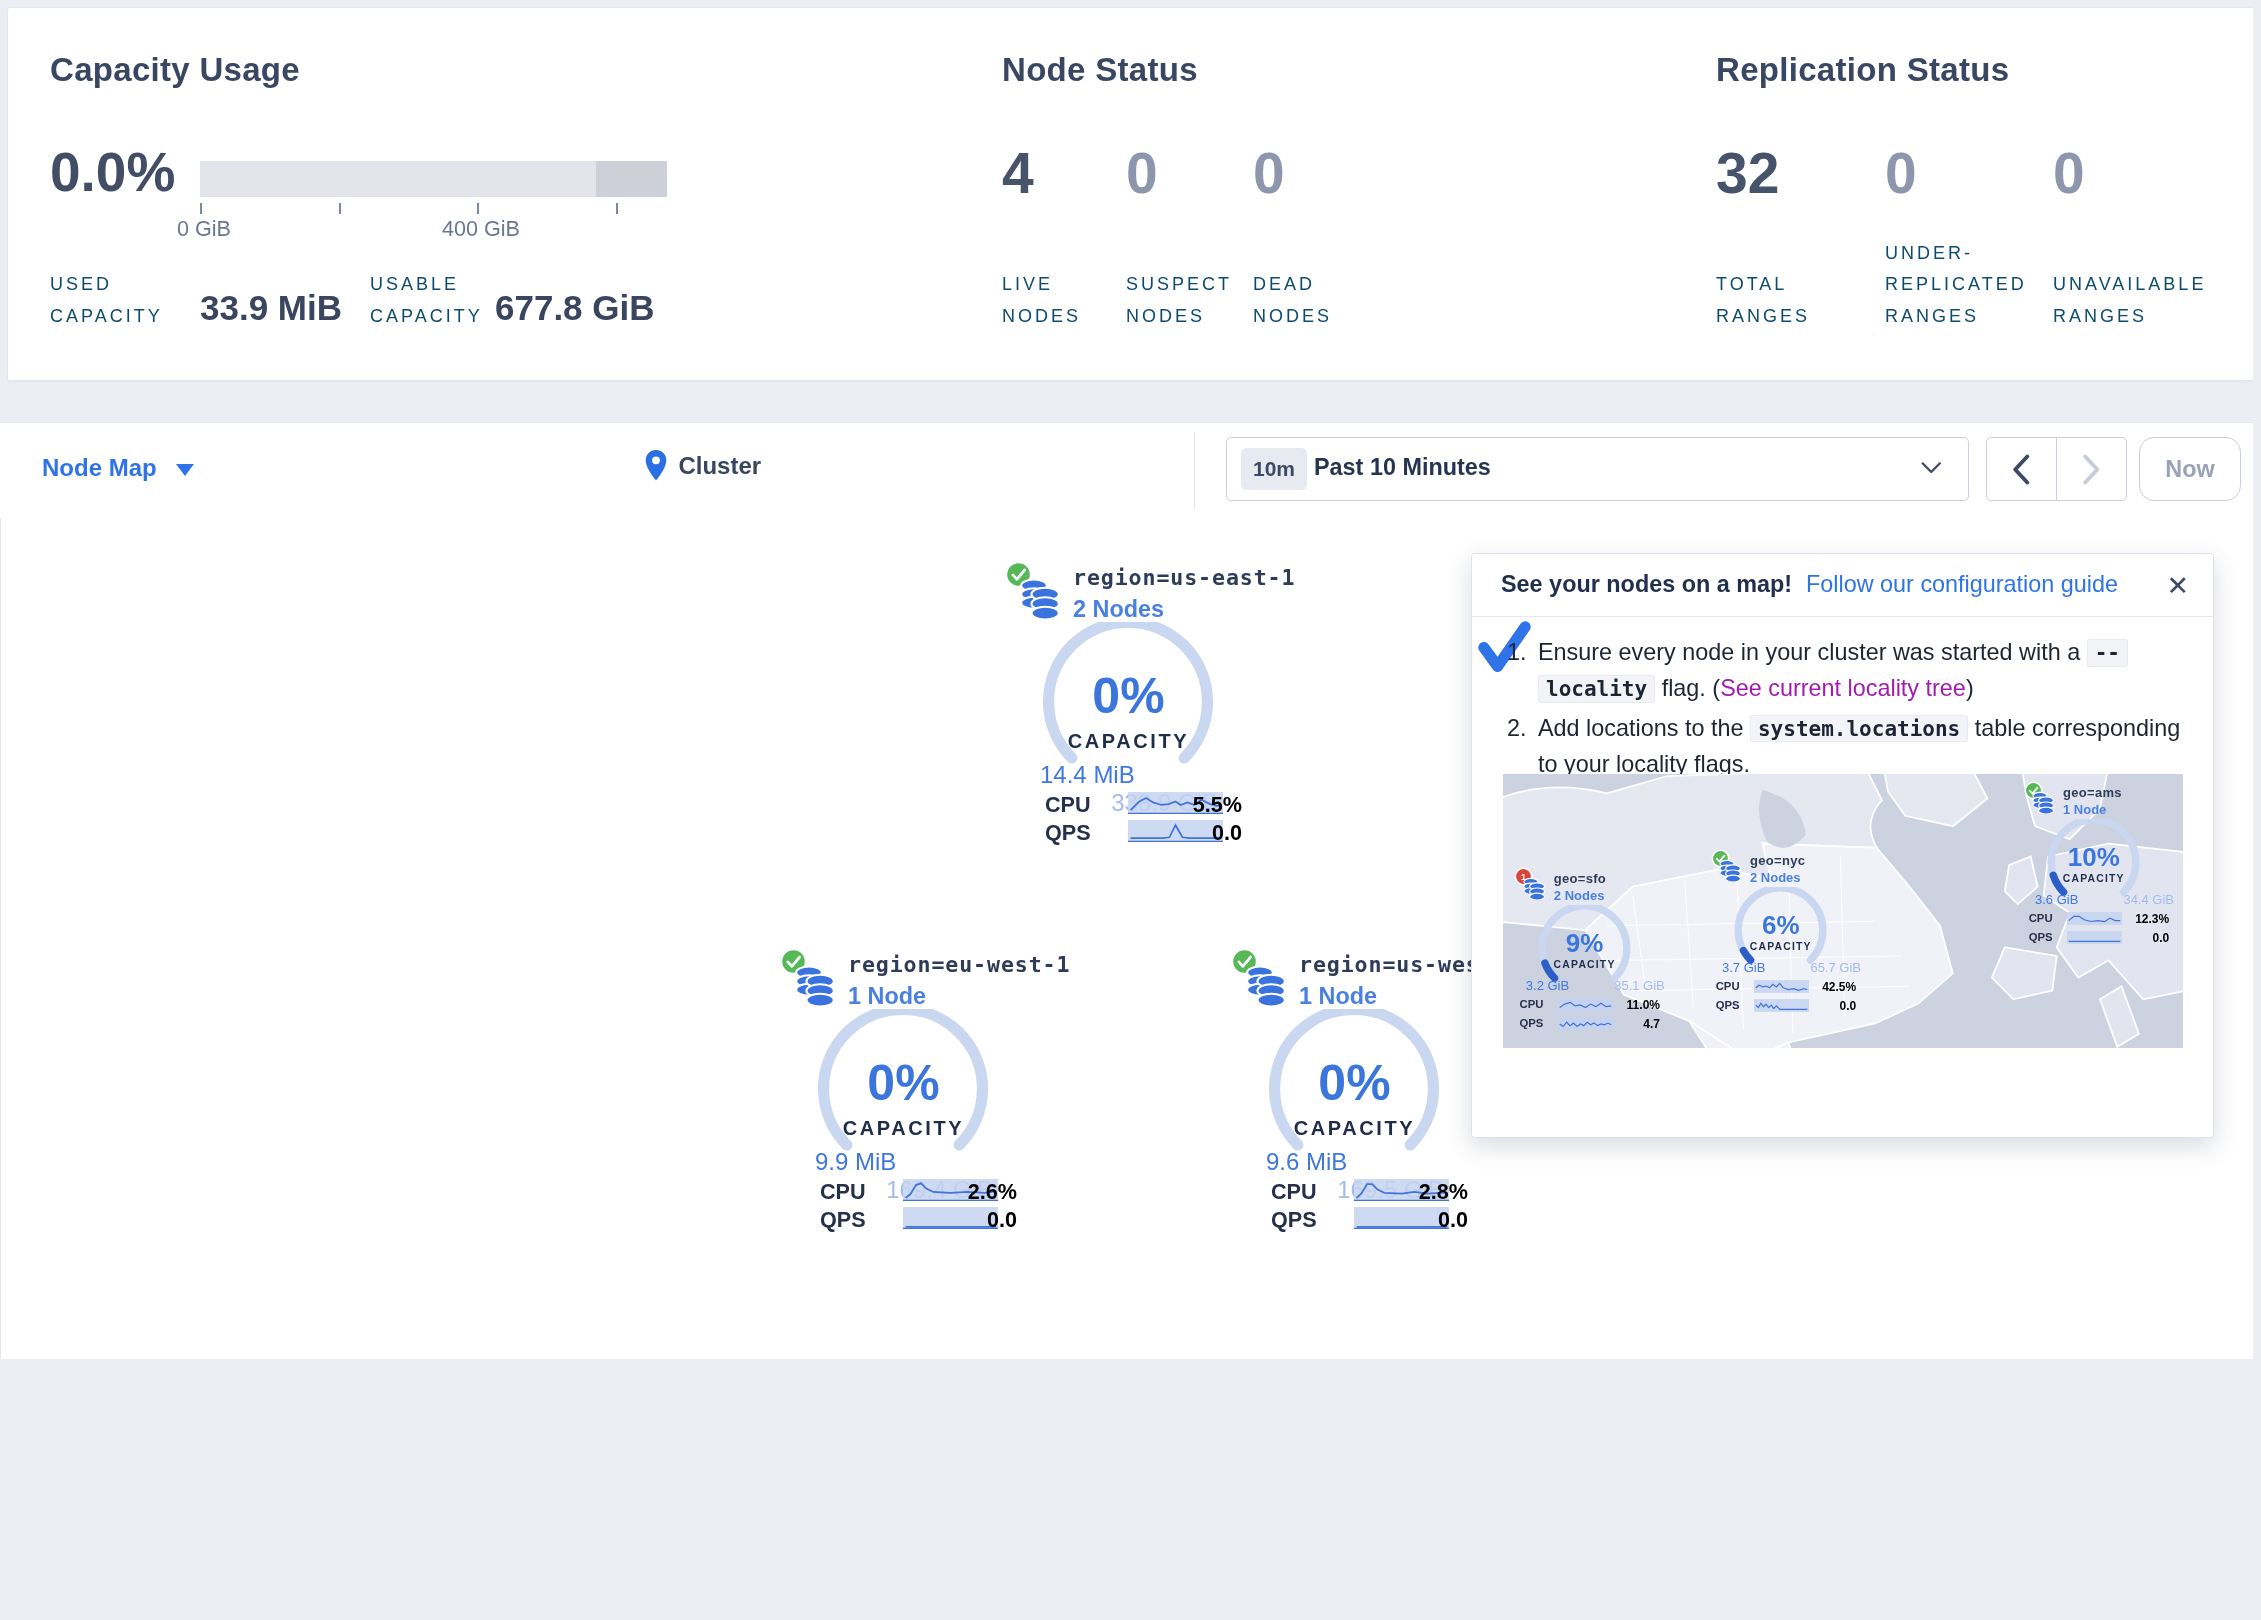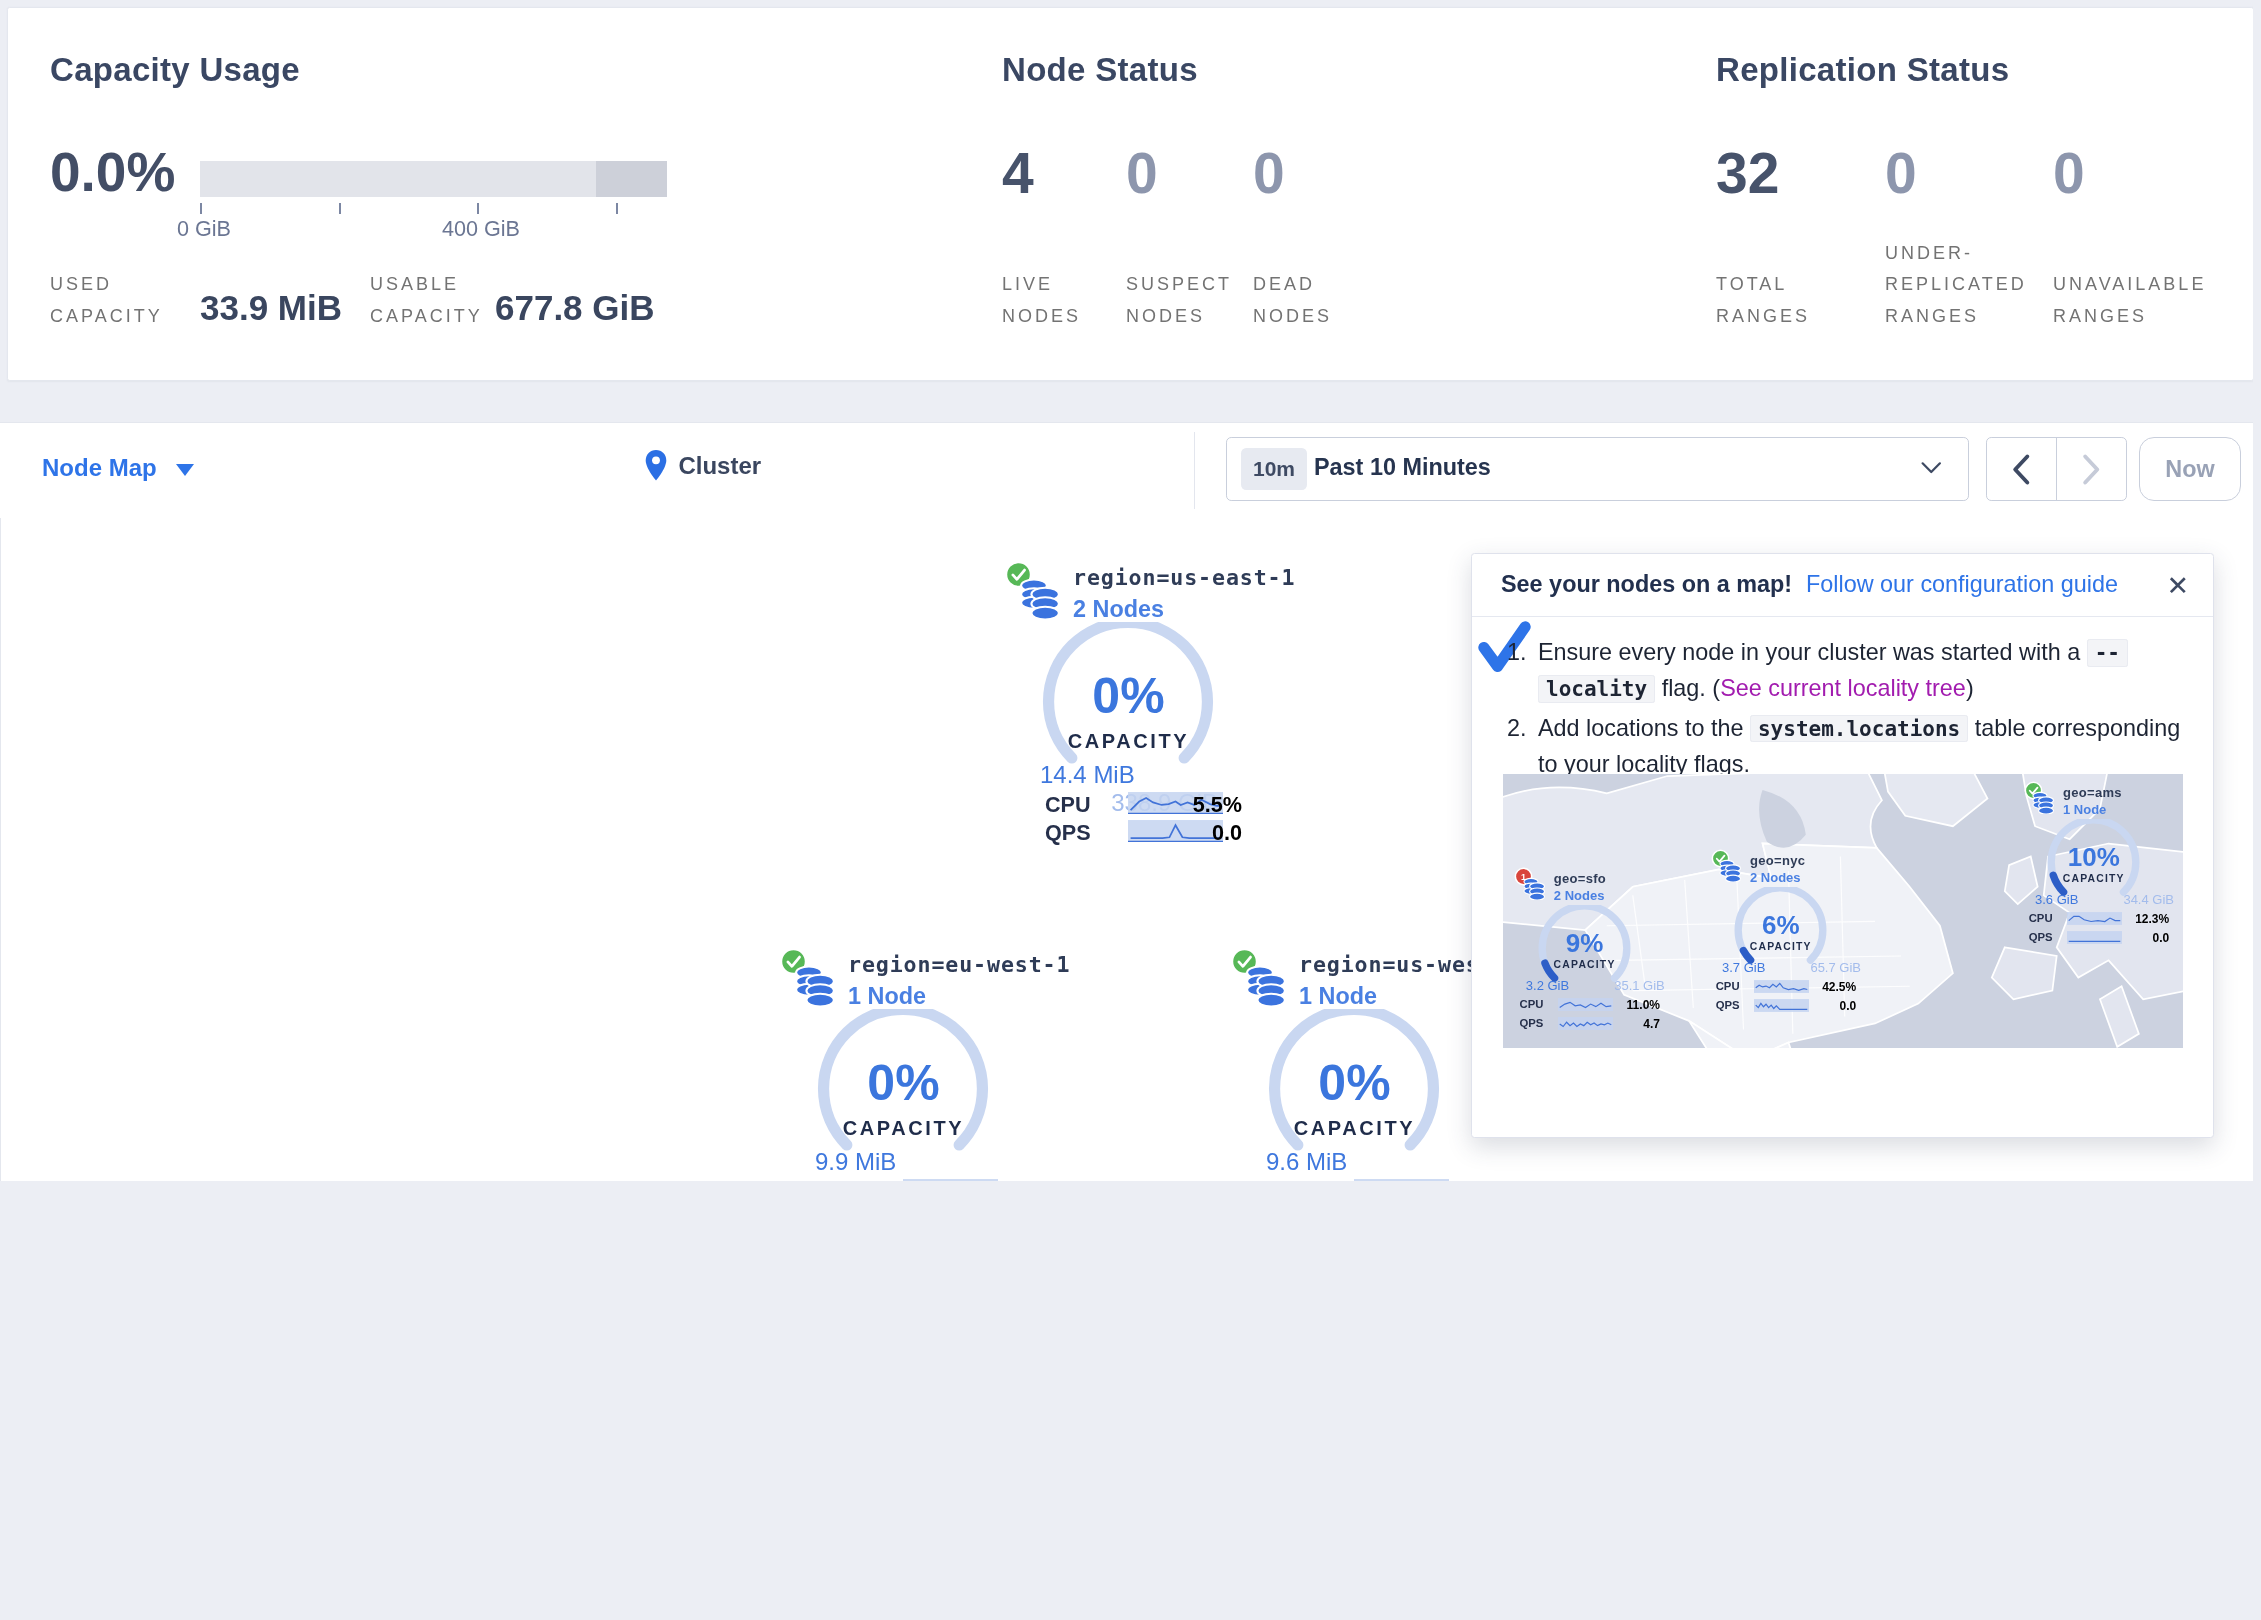--- a/index.html
+++ b/index.html
@@ -1,24 +1,24 @@
 <!DOCTYPE html>
 <html style="font-size:14px"><head>
 <meta charset="utf-8">
 <style>
   html,body{margin:0;padding:0;background:#eceef4;font-family:"Liberation Sans",sans-serif;color:#3e4a63;}
-  .page{position:relative;width:2261px;height:1181px;background:#eceef4;overflow:hidden;}
+  .page{position:relative;width:2261px;height:1359px;background:#eceef4;overflow:hidden;}
   .card{position:absolute;background:#fff;border:0.9px solid #e4e7ee;box-shadow:0 0.9px 1.7px rgba(60,70,100,.05);}
 
   
   #summary-card{left:7px;top:7px;width:2245px;height:372px;border-radius:2.6px;}
   .sec-title{position:absolute;top:43px;font-size:33px;font-weight:700;color:#3a4763;letter-spacing:0.3px;}
   .big-num{position:absolute;top:132px;font-size:57px;font-weight:700;color:#47536b;}
   .big-num.dim{color:#8d96ad;font-weight:700;}
-  .col-label{position:absolute;bottom:48px;width:113px;font-size:18px;letter-spacing:3px;line-height:1.75;color:#737373;}
+  .col-label{position:absolute;bottom:48px;width:113px;font-size:18px;letter-spacing:3px;line-height:1.75;color:#0c4a6e;}
   .col-label.wide{width:166px;}
   .stat-val{position:absolute;bottom:52px;font-size:35px;font-weight:700;color:#3a465f;}
   .cap-bar{position:absolute;left:192px;top:153px;width:467px;height:36px;background:#e2e4ea;}
   .cap-bar .dark{position:absolute;right:0;top:0;width:71px;height:36px;background:#cdd0d9;}
   .tick{position:absolute;top:195px;width:1.7px;height:11.3px;background:#7c87a3;}
   .tick-label{position:absolute;top:208px;transform:translateX(-50%);font-size:21.6px;color:#6b7693;}
 
   
   #toolbar{left:0;top:422px;width:2253px;height:95px;border-left:none;}
   .nm-select{position:absolute;left:42px;top:31px;font-size:24px;font-weight:600;color:#2e74e8;cursor:pointer;}

